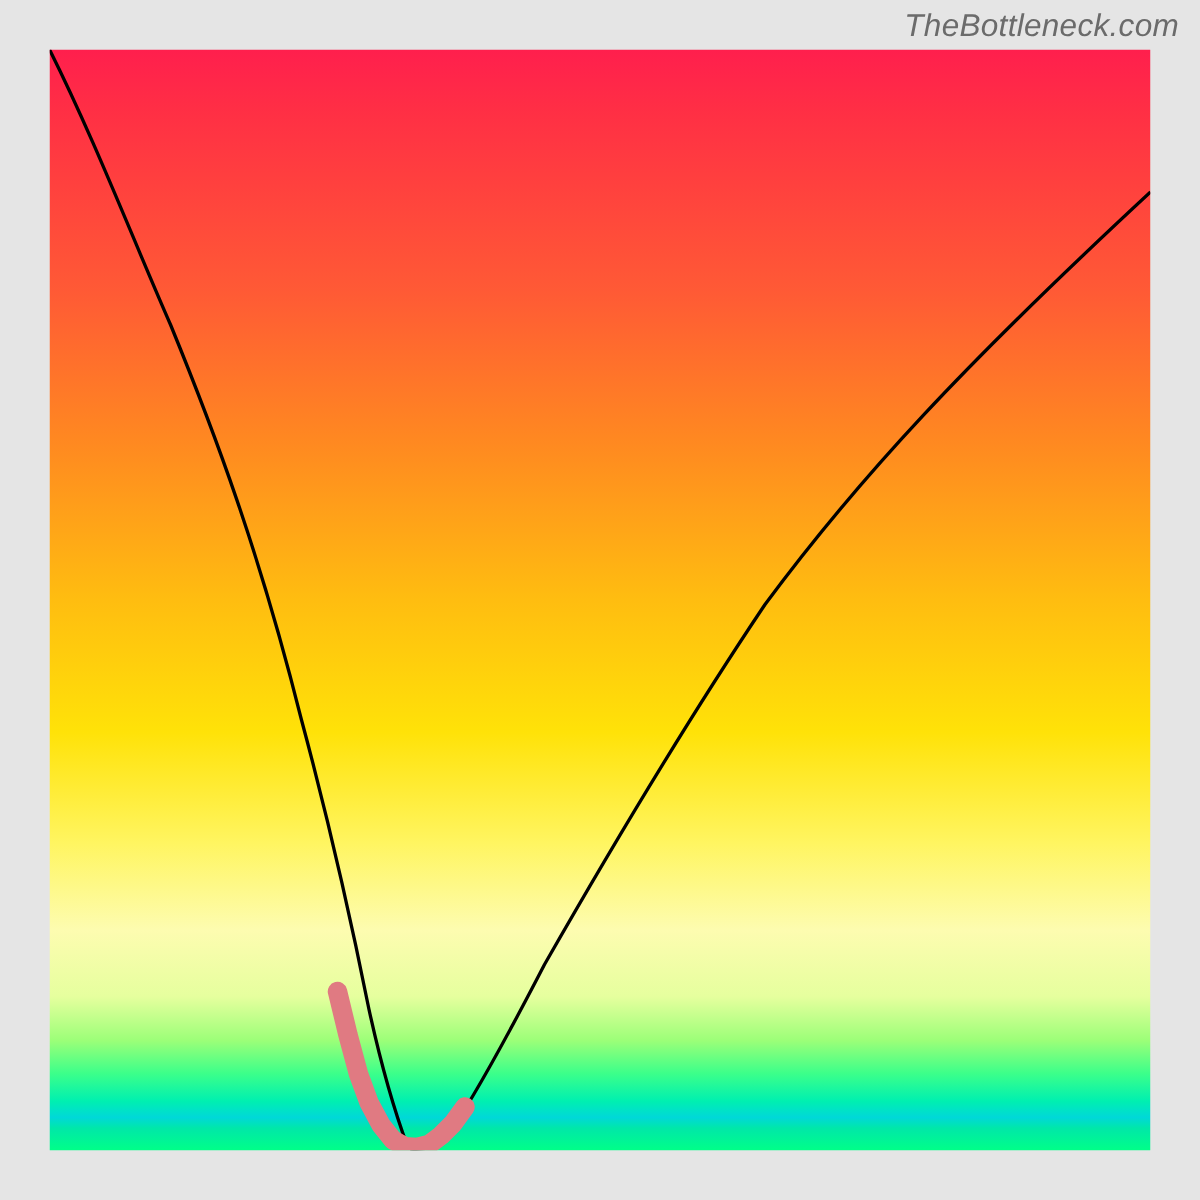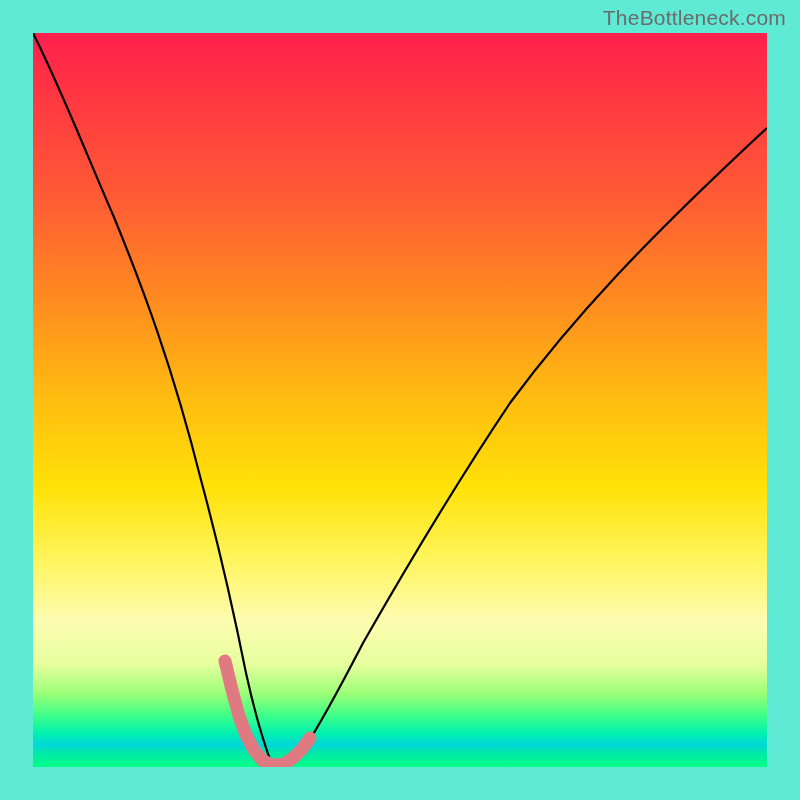--- a/index.html
+++ b/index.html
@@ -10,21 +10,22 @@
     background: #000;
     overflow: hidden;
     font-family: Arial, Helvetica, sans-serif;
   }
   .frame {
     position: absolute;
     top: 0;
     left: 0;
     width: 800px;
     height: 800px;
-    background: #5eead4;
+    background: #e5e5e5;
+    font-style: italic;
   }
   .plot-area {
     position: absolute;
     top: 33px;
     left: 33px;
     width: 734px;
     height: 734px;
     overflow: hidden;
   }
   .gradient {

